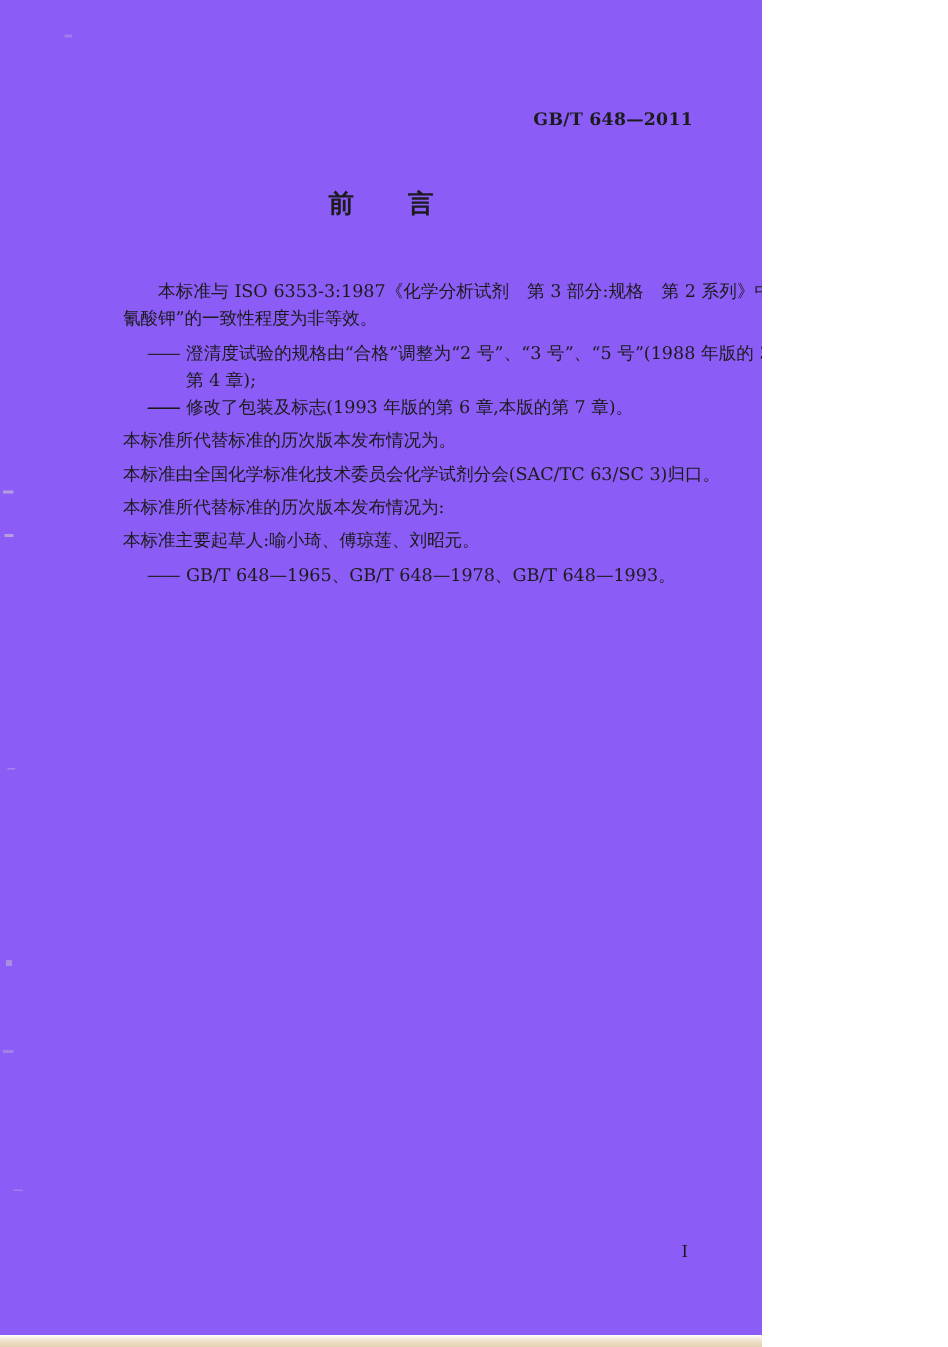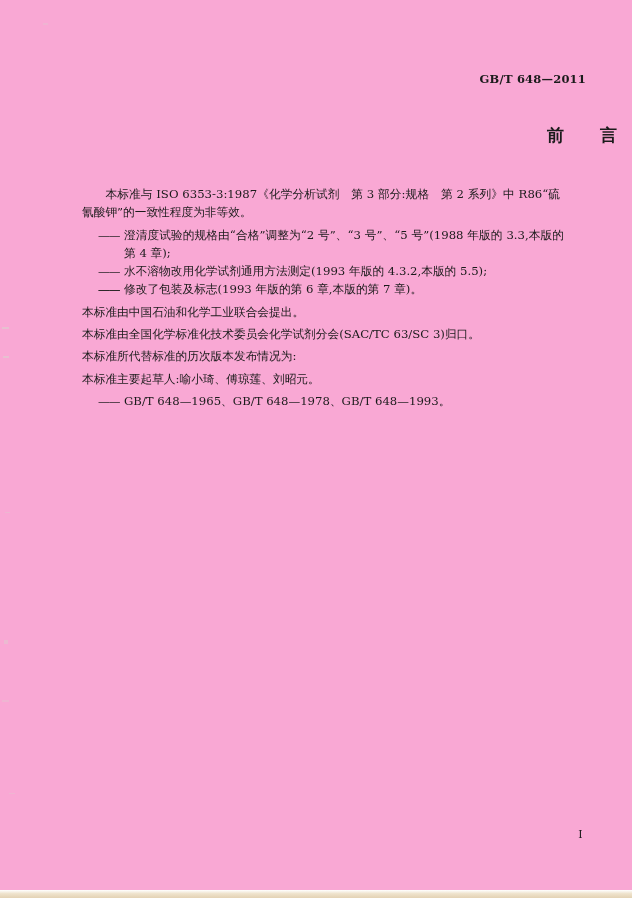--- a/index.html
+++ b/index.html
@@ -3,23 +3,23 @@
 <meta charset="utf-8">
 <style>
   html, body {
     margin: 0;
     padding: 0;
     background: #ffffff;
   }
 
   .page {
     position: relative;
-    width: 632px;
+    width: 508px;
     height: 898px;
-    background: #f9a8d4;
+    background: #8b5cf6;
     overflow: hidden;
     font-family: "DejaVu Serif", "Liberation Serif", serif;
     color: #1b1b1b;
     -webkit-font-smoothing: antialiased;
   }
 
   
   .scan-bottom-strip {
     position: absolute;
     left: 0;
@@ -51,21 +51,21 @@
     letter-spacing: .2px;
     white-space: nowrap;
   }
 
   
   .doc-title {
     position: absolute;
     top: 124px;
     left: 0;
     right: 0;
-    text-align: right;
+    text-align: center;
     font-size: 17px;
     font-weight: bold;
     letter-spacing: 15px;
     text-indent: 15px;
     font-family: "DejaVu Sans", "Liberation Sans", sans-serif;
   }
 
   
   .body-block {
     position: absolute;
@@ -133,33 +133,32 @@
     <p class="para indent">本标准与 ISO 6353-3:1987《化学分析试剂　第 3 部分:规格　第 2 系列》中 R86“硫氰酸钾”的一致性程度为非等效。</p>
 
 
     <p class="dash-item">
       <span class="dash">——</span>
       <span class="dash-text">澄清度试验的规格由“合格”调整为“2 号”、“3 号”、“5 号”(1988 年版的 3.3,本版的第 4 章);</span>
     </p>
 
     <p class="dash-item">
       <span class="dash">——</span>
-      <span class="dash-text">水不溶物改用化学试剂通用方法测定(1993 年版的 4.3.2,本版的 5.5);</span>
     </p>
 
     <p class="dash-item">
       <span class="dash">——</span>
     </p>
 
     <p class="dash-item">
       <span class="dash">——</span>
       <span class="dash-text">修改了包装及标志(1993 年版的第 6 章,本版的第 7 章)。</span>
     </p>
 
-    <p class="para">本标准由中国石油和化学工业联合会提出。</p>
+    <p class="para">本标准所代替标准的历次版本发布情况为。</p>
 
     <p class="para">本标准由全国化学标准化技术委员会化学试剂分会(SAC/TC 63/SC 3)归口。</p>
 
 
     <p class="para">本标准所代替标准的历次版本发布情况为:</p>
 
     <p class="para">本标准主要起草人:喻小琦、傅琼莲、刘昭元。</p>
 
     <p class="dash-item">
       <span class="dash">——</span>

